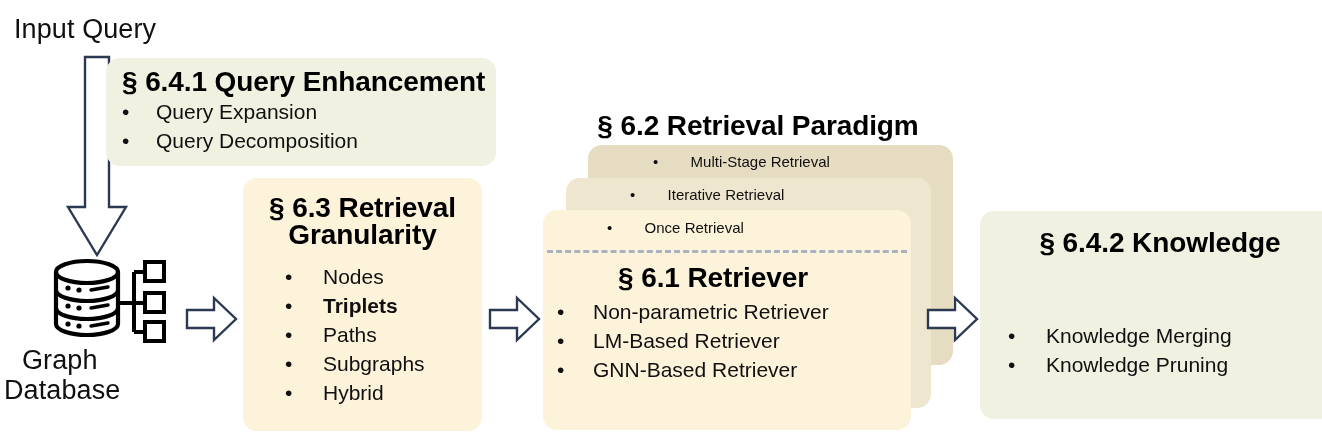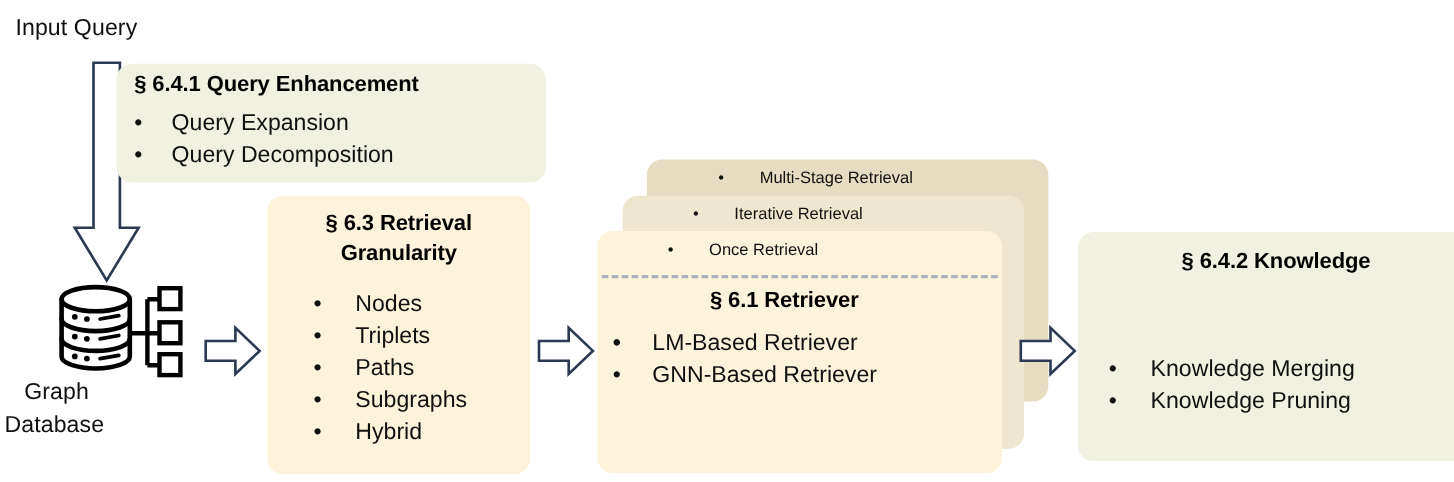--- a/index.html
+++ b/index.html
@@ -15,39 +15,39 @@
     position: relative;
     width: 1322px;
     height: 438px;
     background: #ffffff;
     overflow: hidden;
   }
 
   
   .plain-label {
     position: absolute;
-    font-size: 21px;
+    font-size: 27px;
     color: #101010;
     white-space: nowrap;
     letter-spacing: 0.1px;
   }
 
   
   .card {
     position: absolute;
     border-radius: 14px;
     box-sizing: border-box;
   }
   .card-green { background: #f0f1e1; }
   .card-cream { background: #fdf2da; }
   .card-tan-1 { background: #e6dcc2; }
   .card-tan-2 { background: #efe6cf; }
 
   .card-title {
-    font-size: 20px;
+    font-size: 28px;
     font-weight: bold;
     color: #000;
     line-height: 1.16;
     letter-spacing: -0.1px;
   }
   .card-title.center { text-align: center; }
   .card-title.left { text-align: left; }
 
   ul.bullets {
     list-style: none;
@@ -167,21 +167,21 @@
   <div class="card card-cream" style="left:243px; top:178px; width:239px; height:253px;">
     <div class="card-title center" style="position:absolute; left:0; top:14px; width:100%;">§ 6.3 Retrieval</div>
     <div class="card-title center" style="position:absolute; left:0; top:41px; width:100%;">Granularity</div>
     <ul class="bullets" style="position:absolute; left:42px; top:85px;">
       <li>
         <span class="bu">•</span>
         <span class="tx" style="margin-left:38px;">Nodes</span>
       </li>
       <li>
         <span class="bu">•</span>
-        <span class="tx" style="margin-left:38px;">Triplets</span>
+        <span class="tx" style="margin-left:38px;font-weight:bold;">Triplets</span>
       </li>
       <li>
         <span class="bu">•</span>
         <span class="tx" style="margin-left:38px;">Paths</span>
       </li>
       <li>
         <span class="bu">•</span>
         <span class="tx" style="margin-left:38px;">Subgraphs</span>
       </li>
       <li>
@@ -220,32 +220,34 @@
       <span style="display:inline-block; width:24px;"></span>
       <span>Iterative Retrieval</span>
     </div>
 
     <div class="dashed-sep" style="left:4px; top:110px; width:360px;"></div>
 
     <div class="card-title center" style="position:absolute; left:0; top:122px; width:340px;">§ 6.1 Retriever</div>
     <ul class="bullets" style="position:absolute; left:14px; top:158px;">
       <li>
         <span class="bu">•</span>
+        <span class="tx" style="margin-left:36px;">Non-parametric Retriever</span>
       </li>
       <li>
         <span class="bu">•</span>
         <span class="tx" style="margin-left:36px;">LM-Based Retriever</span>
       </li>
       <li>
         <span class="bu">•</span>
         <span class="tx" style="margin-left:36px;">GNN-Based Retriever</span>
       </li>
     </ul>
   </div>
 
+  <div class="card-title center" style="position:absolute; left:563px; top:110px; width:390px;">§ 6.2 Retrieval Paradigm</div>
 
   <div class="arrow-right" style="left:927px; top:296px;">
     <svg width="52" height="46" viewBox="0 0 52 46">
       <polygon points="1,14 28,14 28,2 50,23 28,44 28,32 1,32" fill="#ffffff" stroke="#2b3a52" stroke-width="2.4"></polygon>
     </svg>
   </div>
 
   <div class="card card-green" style="left:980px; top:211px; width:360px; height:208px;">
     <div class="card-title center" style="position:absolute; left:0; top:16px; width:100%;">§ 6.4.2 Knowledge</div>
     <ul class="bullets" style="position:absolute; left:28px; top:111px;">

